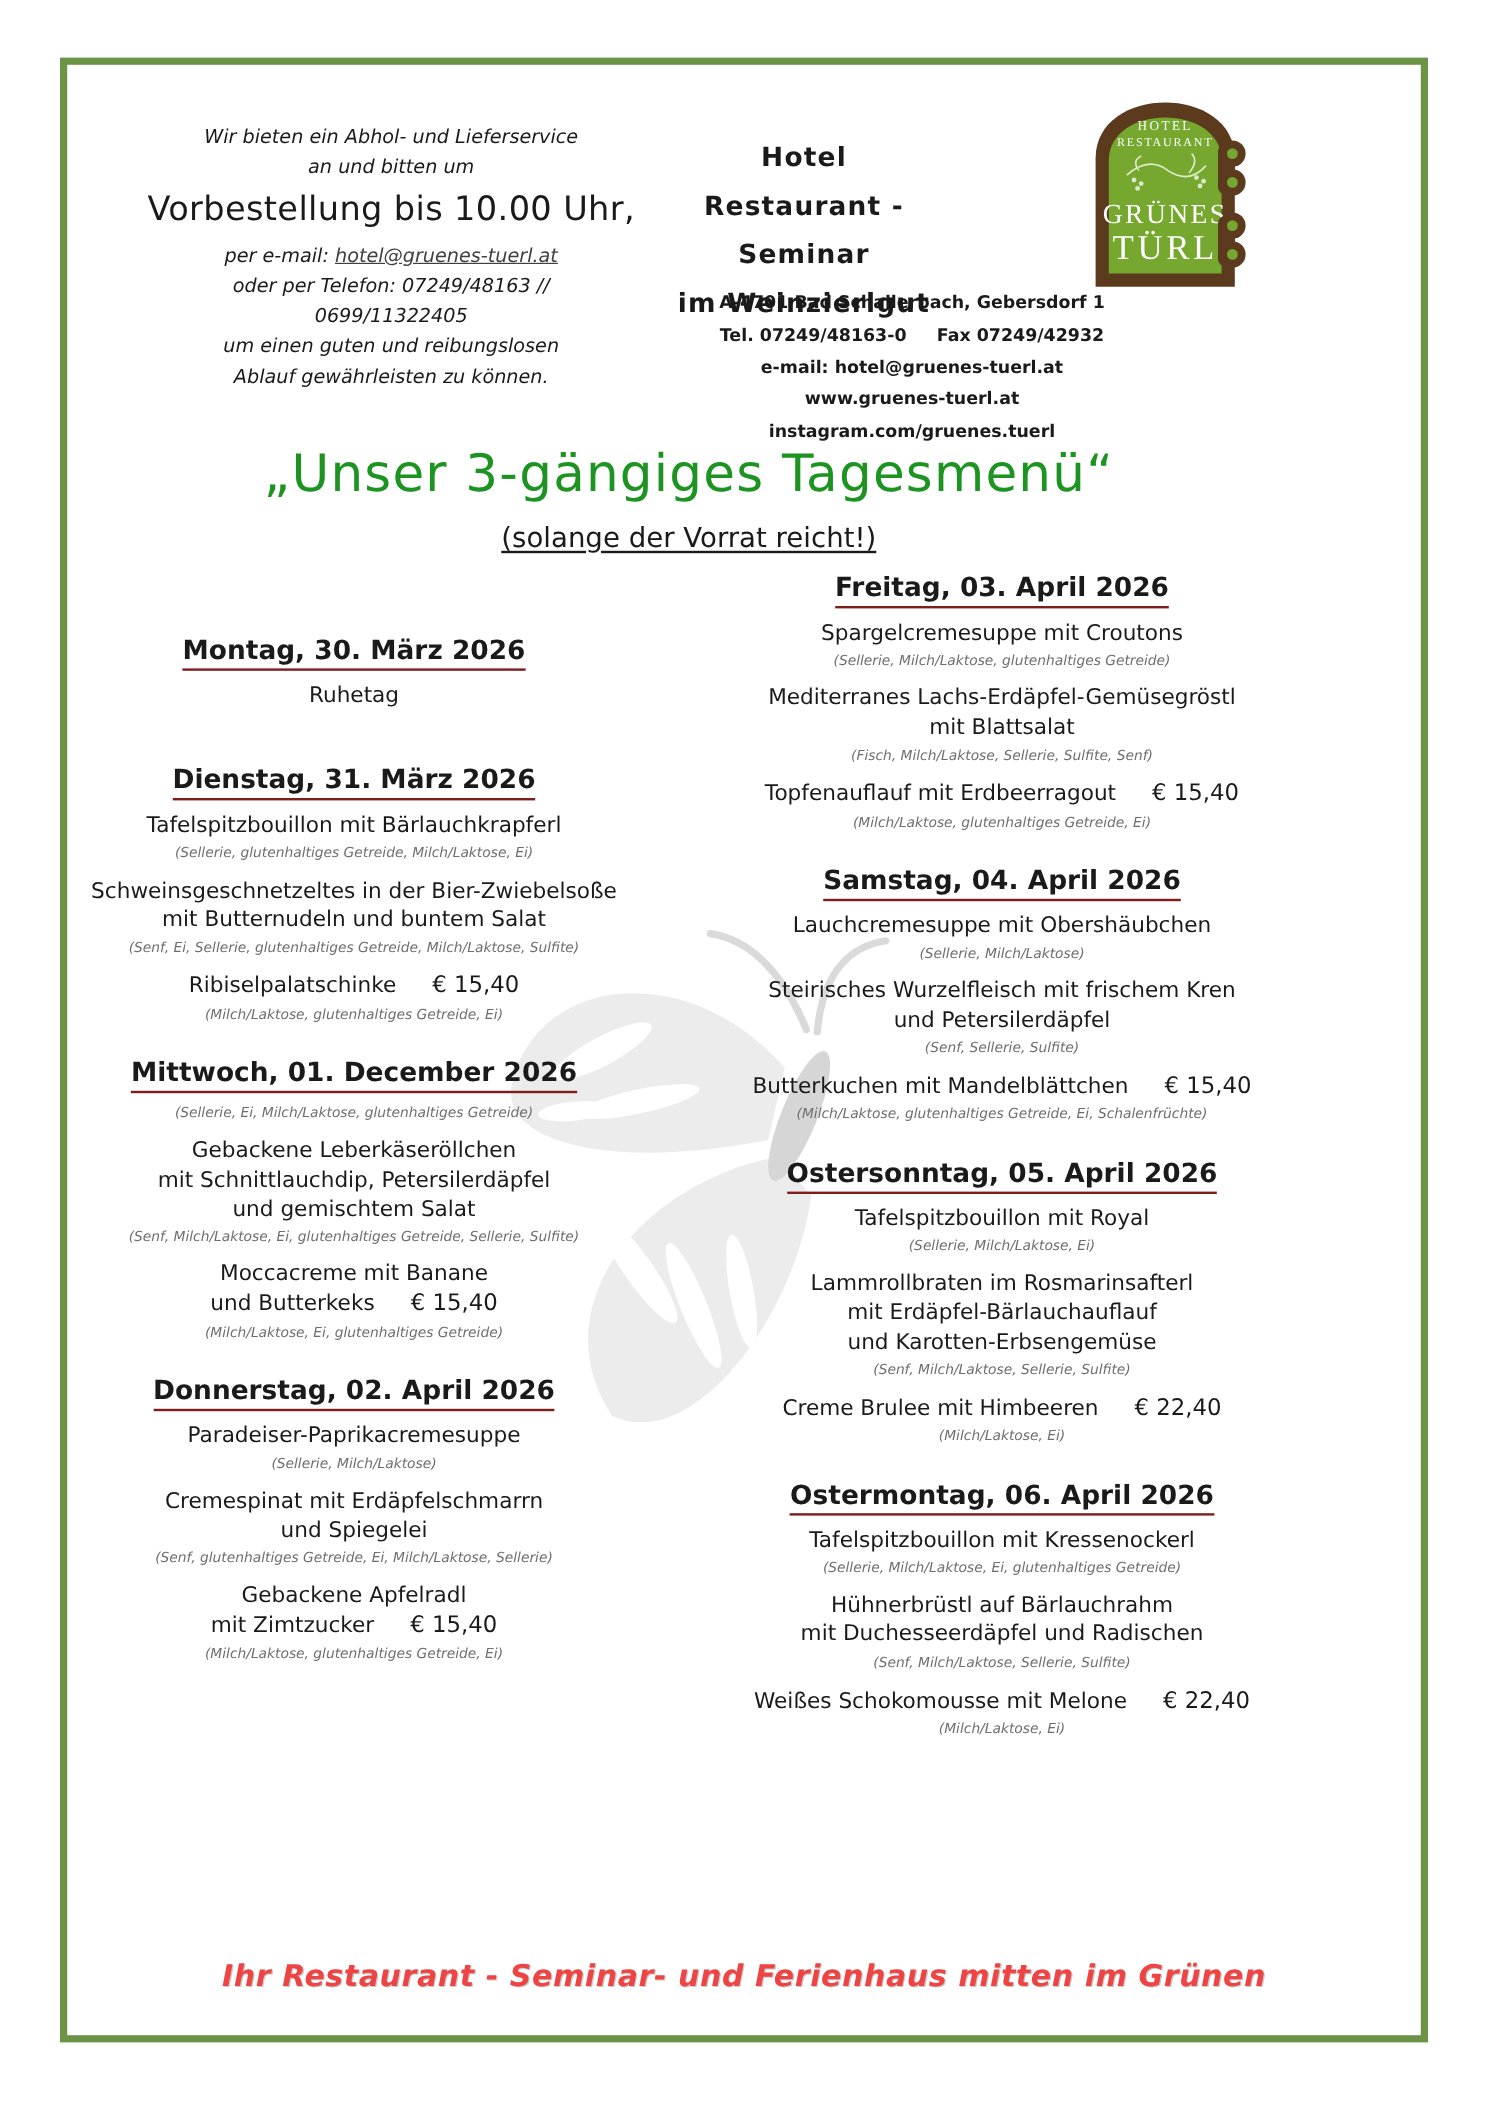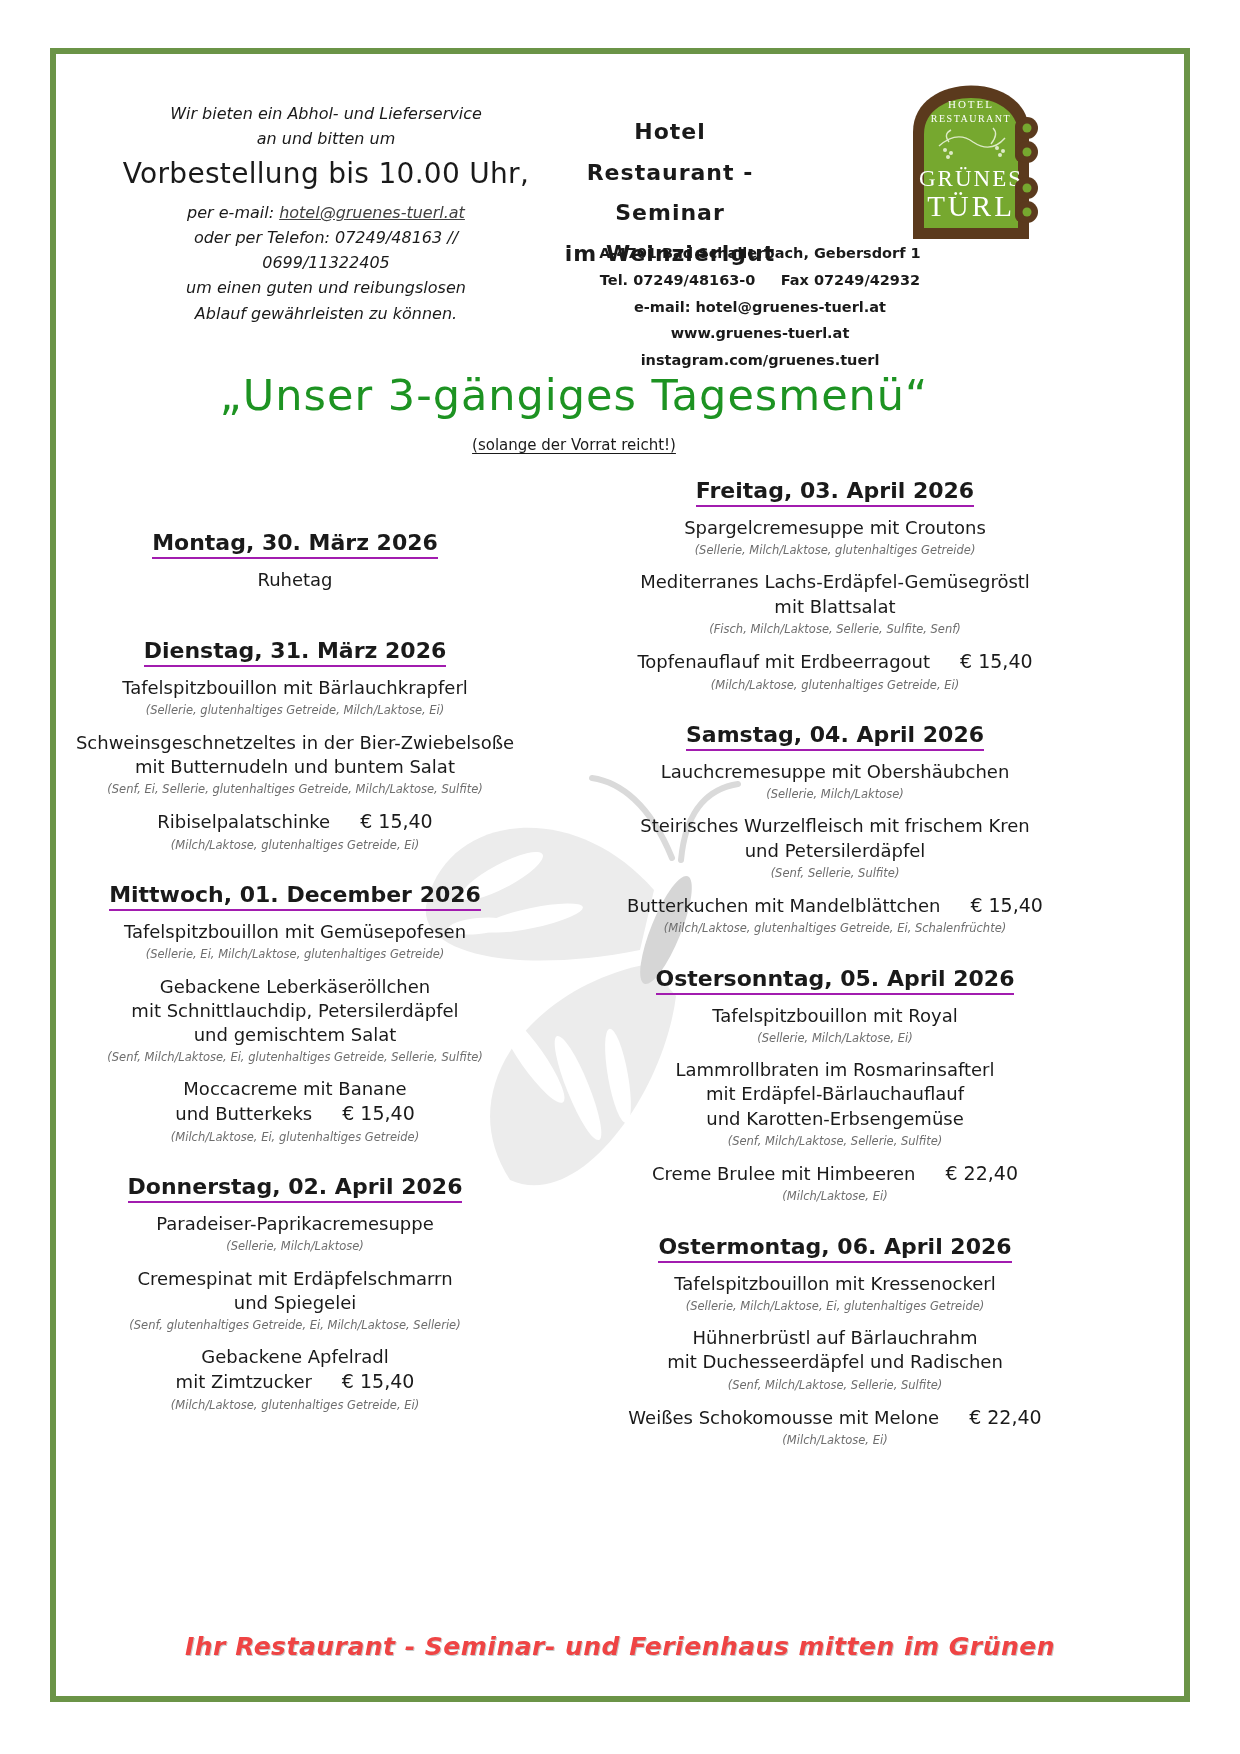--- a/index.html
+++ b/index.html
@@ -19,29 +19,29 @@
   
   .hotel-header{position:absolute;left:540px;top:112px;width:260px;text-align:center;z-index:2;}
   .hotel-header .hl{font-size:22px;font-weight:bold;line-height:1.85;letter-spacing:1px;}
   .address-block{position:absolute;left:550px;top:240px;width:420px;text-align:center;z-index:2;}
   .address-block .al{font-size:14.5px;font-weight:bold;line-height:1.85;white-space:pre-wrap;}
   
   .logo{position:absolute;left:903px;top:58px;width:140px;height:185px;z-index:2;}
   
   .title-wrap{position:absolute;left:50px;top:370px;width:1010px;text-align:center;z-index:2;margin-left:19px;}
   .page-title{font-size:43px;color:#1d9322;letter-spacing:1px;}
-  .page-subtitle{font-size:15px;margin-top:16px;text-decoration:underline;text-underline-offset:3px;text-align:center;}
+  .page-subtitle{font-size:23px;margin-top:16px;text-decoration:underline;text-underline-offset:3px;text-align:center;}
   
   .menu-col{position:absolute;text-align:center;z-index:2;}
   .col-left{left:60px;top:530px;width:470px;}
   .col-right{left:605px;top:478px;width:460px;}
   .menu-section{margin-bottom:30px;}
   .col-left .menu-section:first-child{margin-bottom:46px;}
   .menu-heading{font-size:22px;font-weight:bold;margin-bottom:13px;white-space:nowrap;}
-  .menu-heading .heading-text{border-bottom:2px solid #a21caf;padding-bottom:2px;}
+  .menu-heading .heading-text{border-bottom:2px solid #7f1d1d;padding-bottom:2px;}
   .menu-item{margin-bottom:13px;}
   .dish-line{font-size:18px;line-height:1.34;white-space:nowrap;}
   .price{margin-left:30px;font-size:19px;}
   .allergens{font-size:11.5px;line-height:1.25;margin-top:3px;color:#6e6e6e;font-style:italic;white-space:nowrap;}
   
   .footer{position:absolute;left:50px;top:1632px;width:1140px;text-align:center;z-index:2;}
   .footer-text{
     font-size:25px;font-weight:bold;font-style:italic;color:#ef4444;
     text-shadow:1px 1px 0 #c9c9c9;letter-spacing:.5px;
   }
@@ -156,21 +156,20 @@
         <div class="allergens">(Senf, Ei, Sellerie, glutenhaltiges Getreide, Milch/Laktose, Sulfite)</div>
       </div>
       <div class="menu-item">
         <div class="dish-line">Ribiselpalatschinke<span class="price">€ 15,40</span></div>
         <div class="allergens">(Milch/Laktose, glutenhaltiges Getreide, Ei)</div>
       </div>
     </div>
     <div class="menu-section">
       <div class="menu-heading"><span class="heading-text">Mittwoch, 01. December 2026</span></div>
       <div class="menu-item">
-        <div class="dish-line">Tafelspitzbouillon mit Gemüsepofesen</div>
         <div class="allergens">(Sellerie, Ei, Milch/Laktose, glutenhaltiges Getreide)</div>
       </div>
       <div class="menu-item">
         <div class="dish-line">Gebackene Leberkäseröllchen</div>
         <div class="dish-line">mit Schnittlauchdip, Petersilerdäpfel</div>
         <div class="dish-line">und gemischtem Salat</div>
         <div class="allergens">(Senf, Milch/Laktose, Ei, glutenhaltiges Getreide, Sellerie, Sulfite)</div>
       </div>
       <div class="menu-item">
         <div class="dish-line">Moccacreme mit Banane</div>

